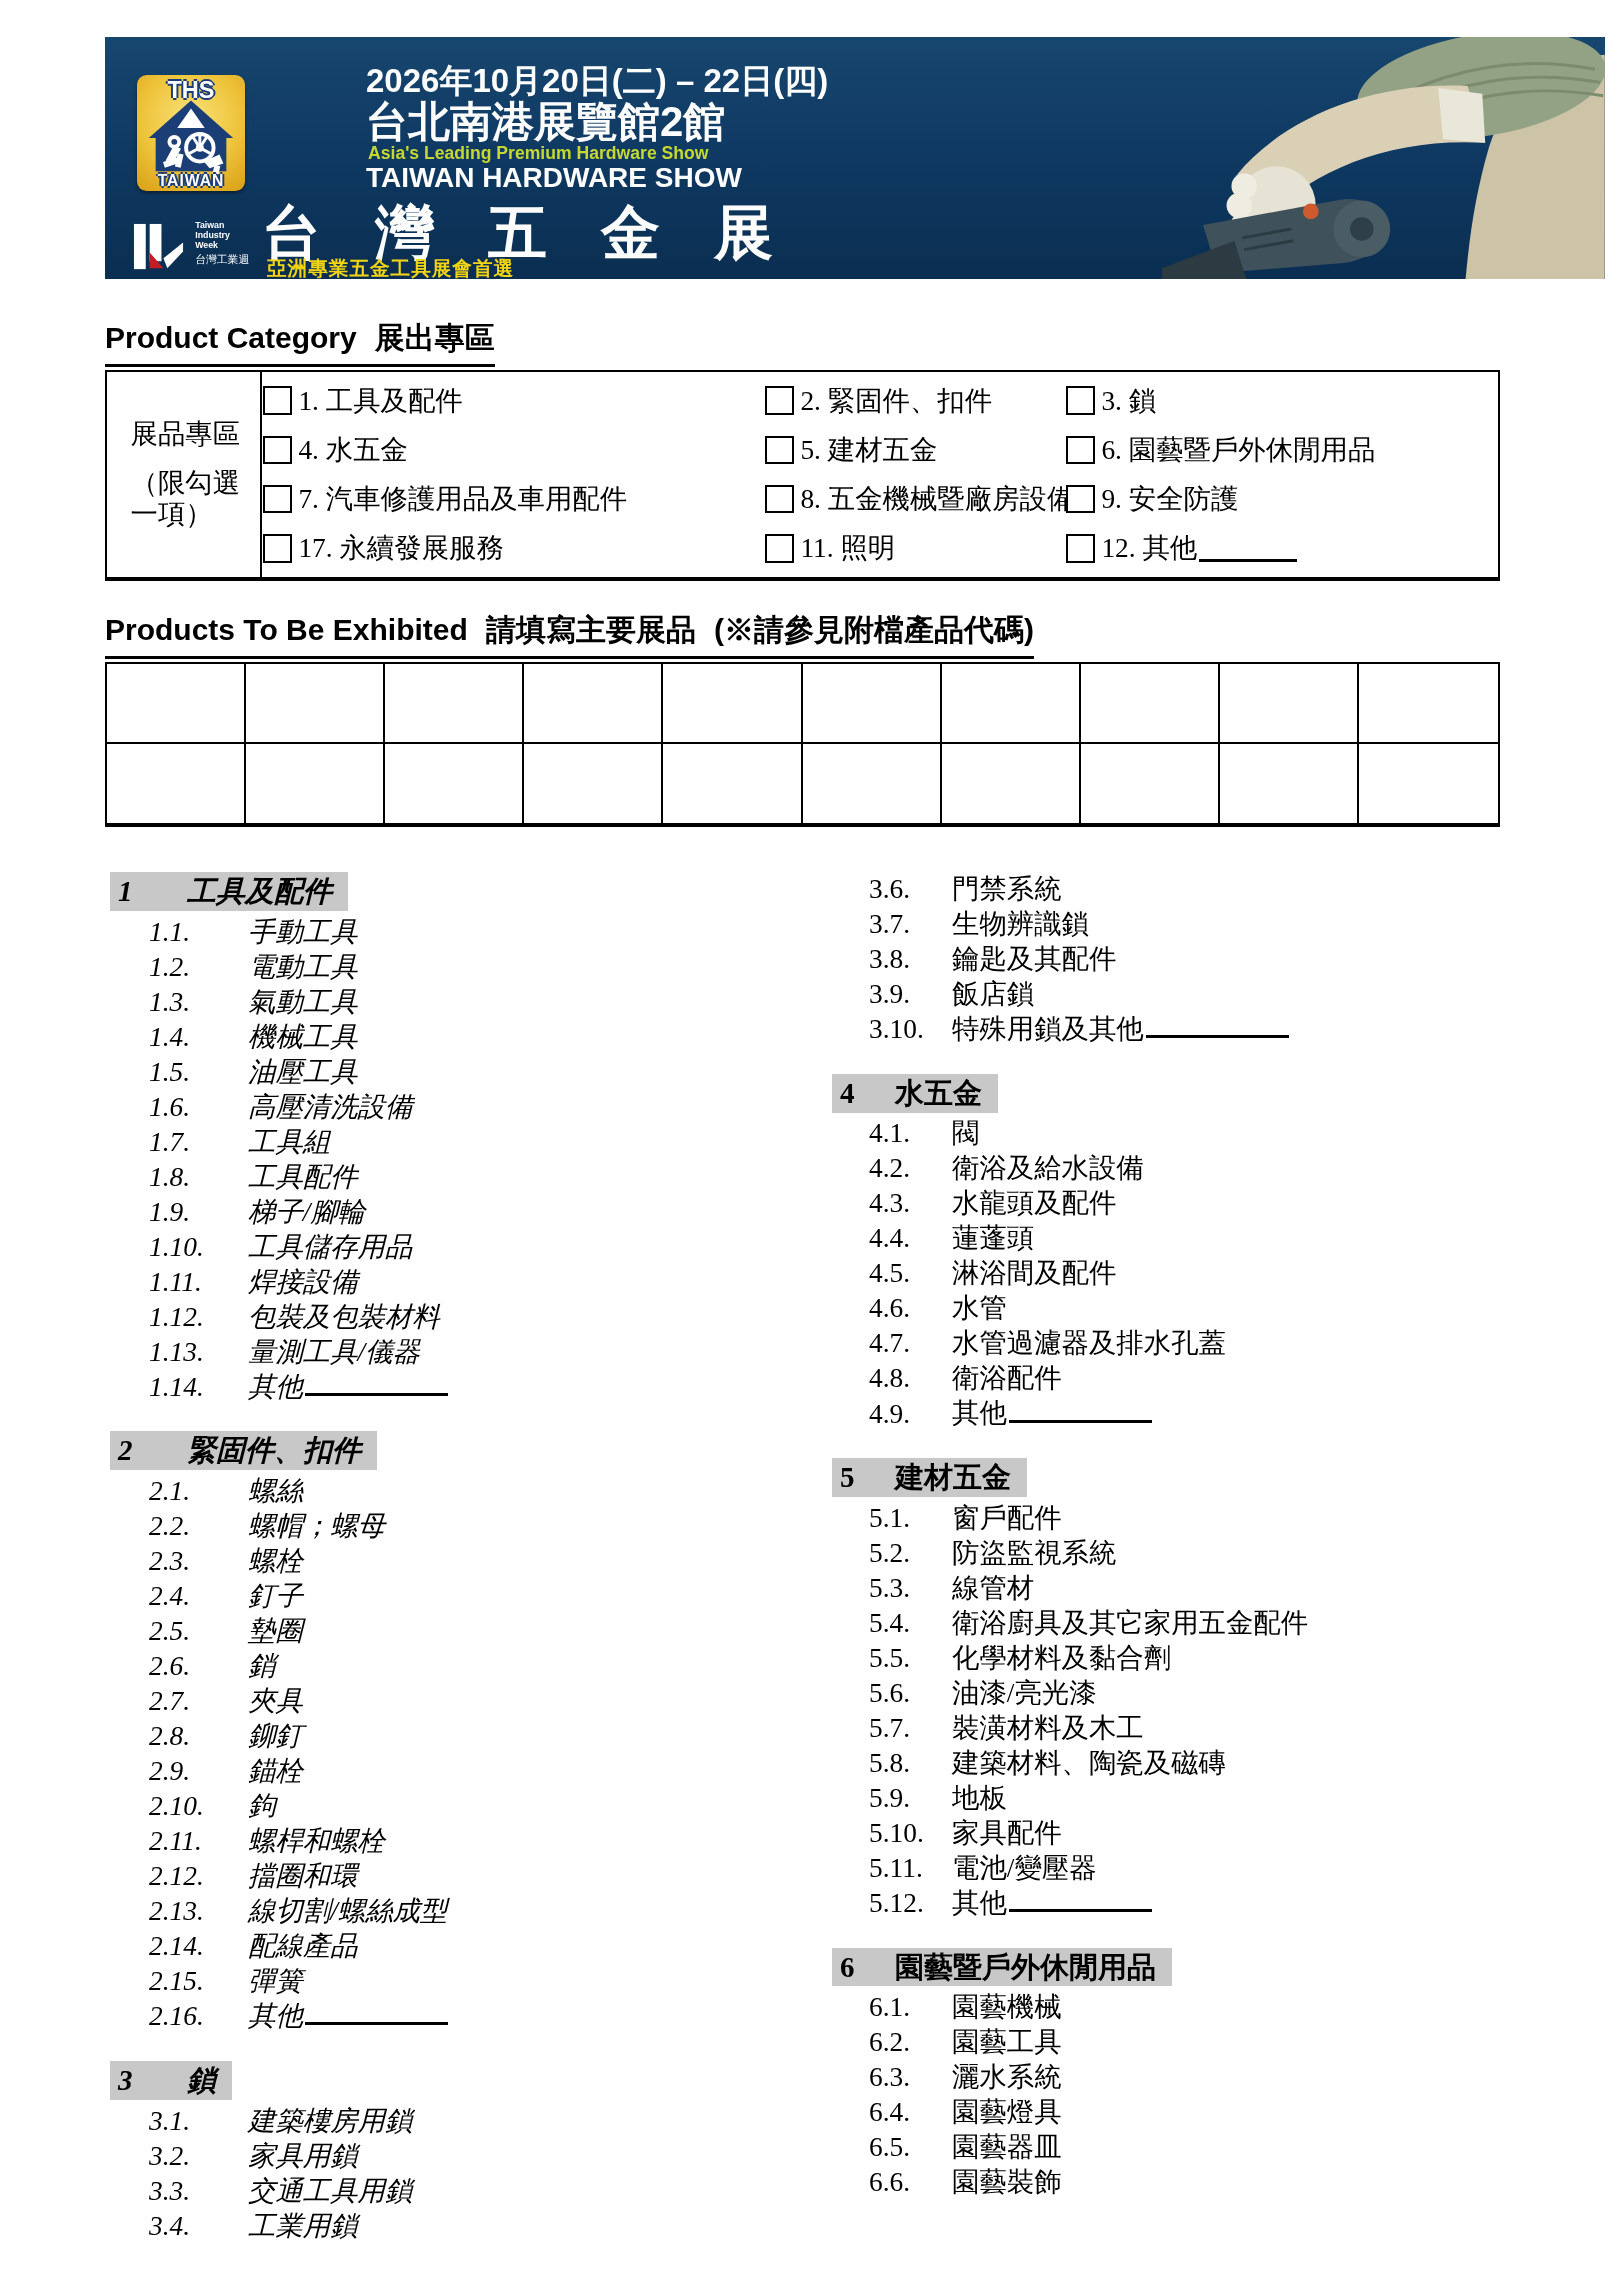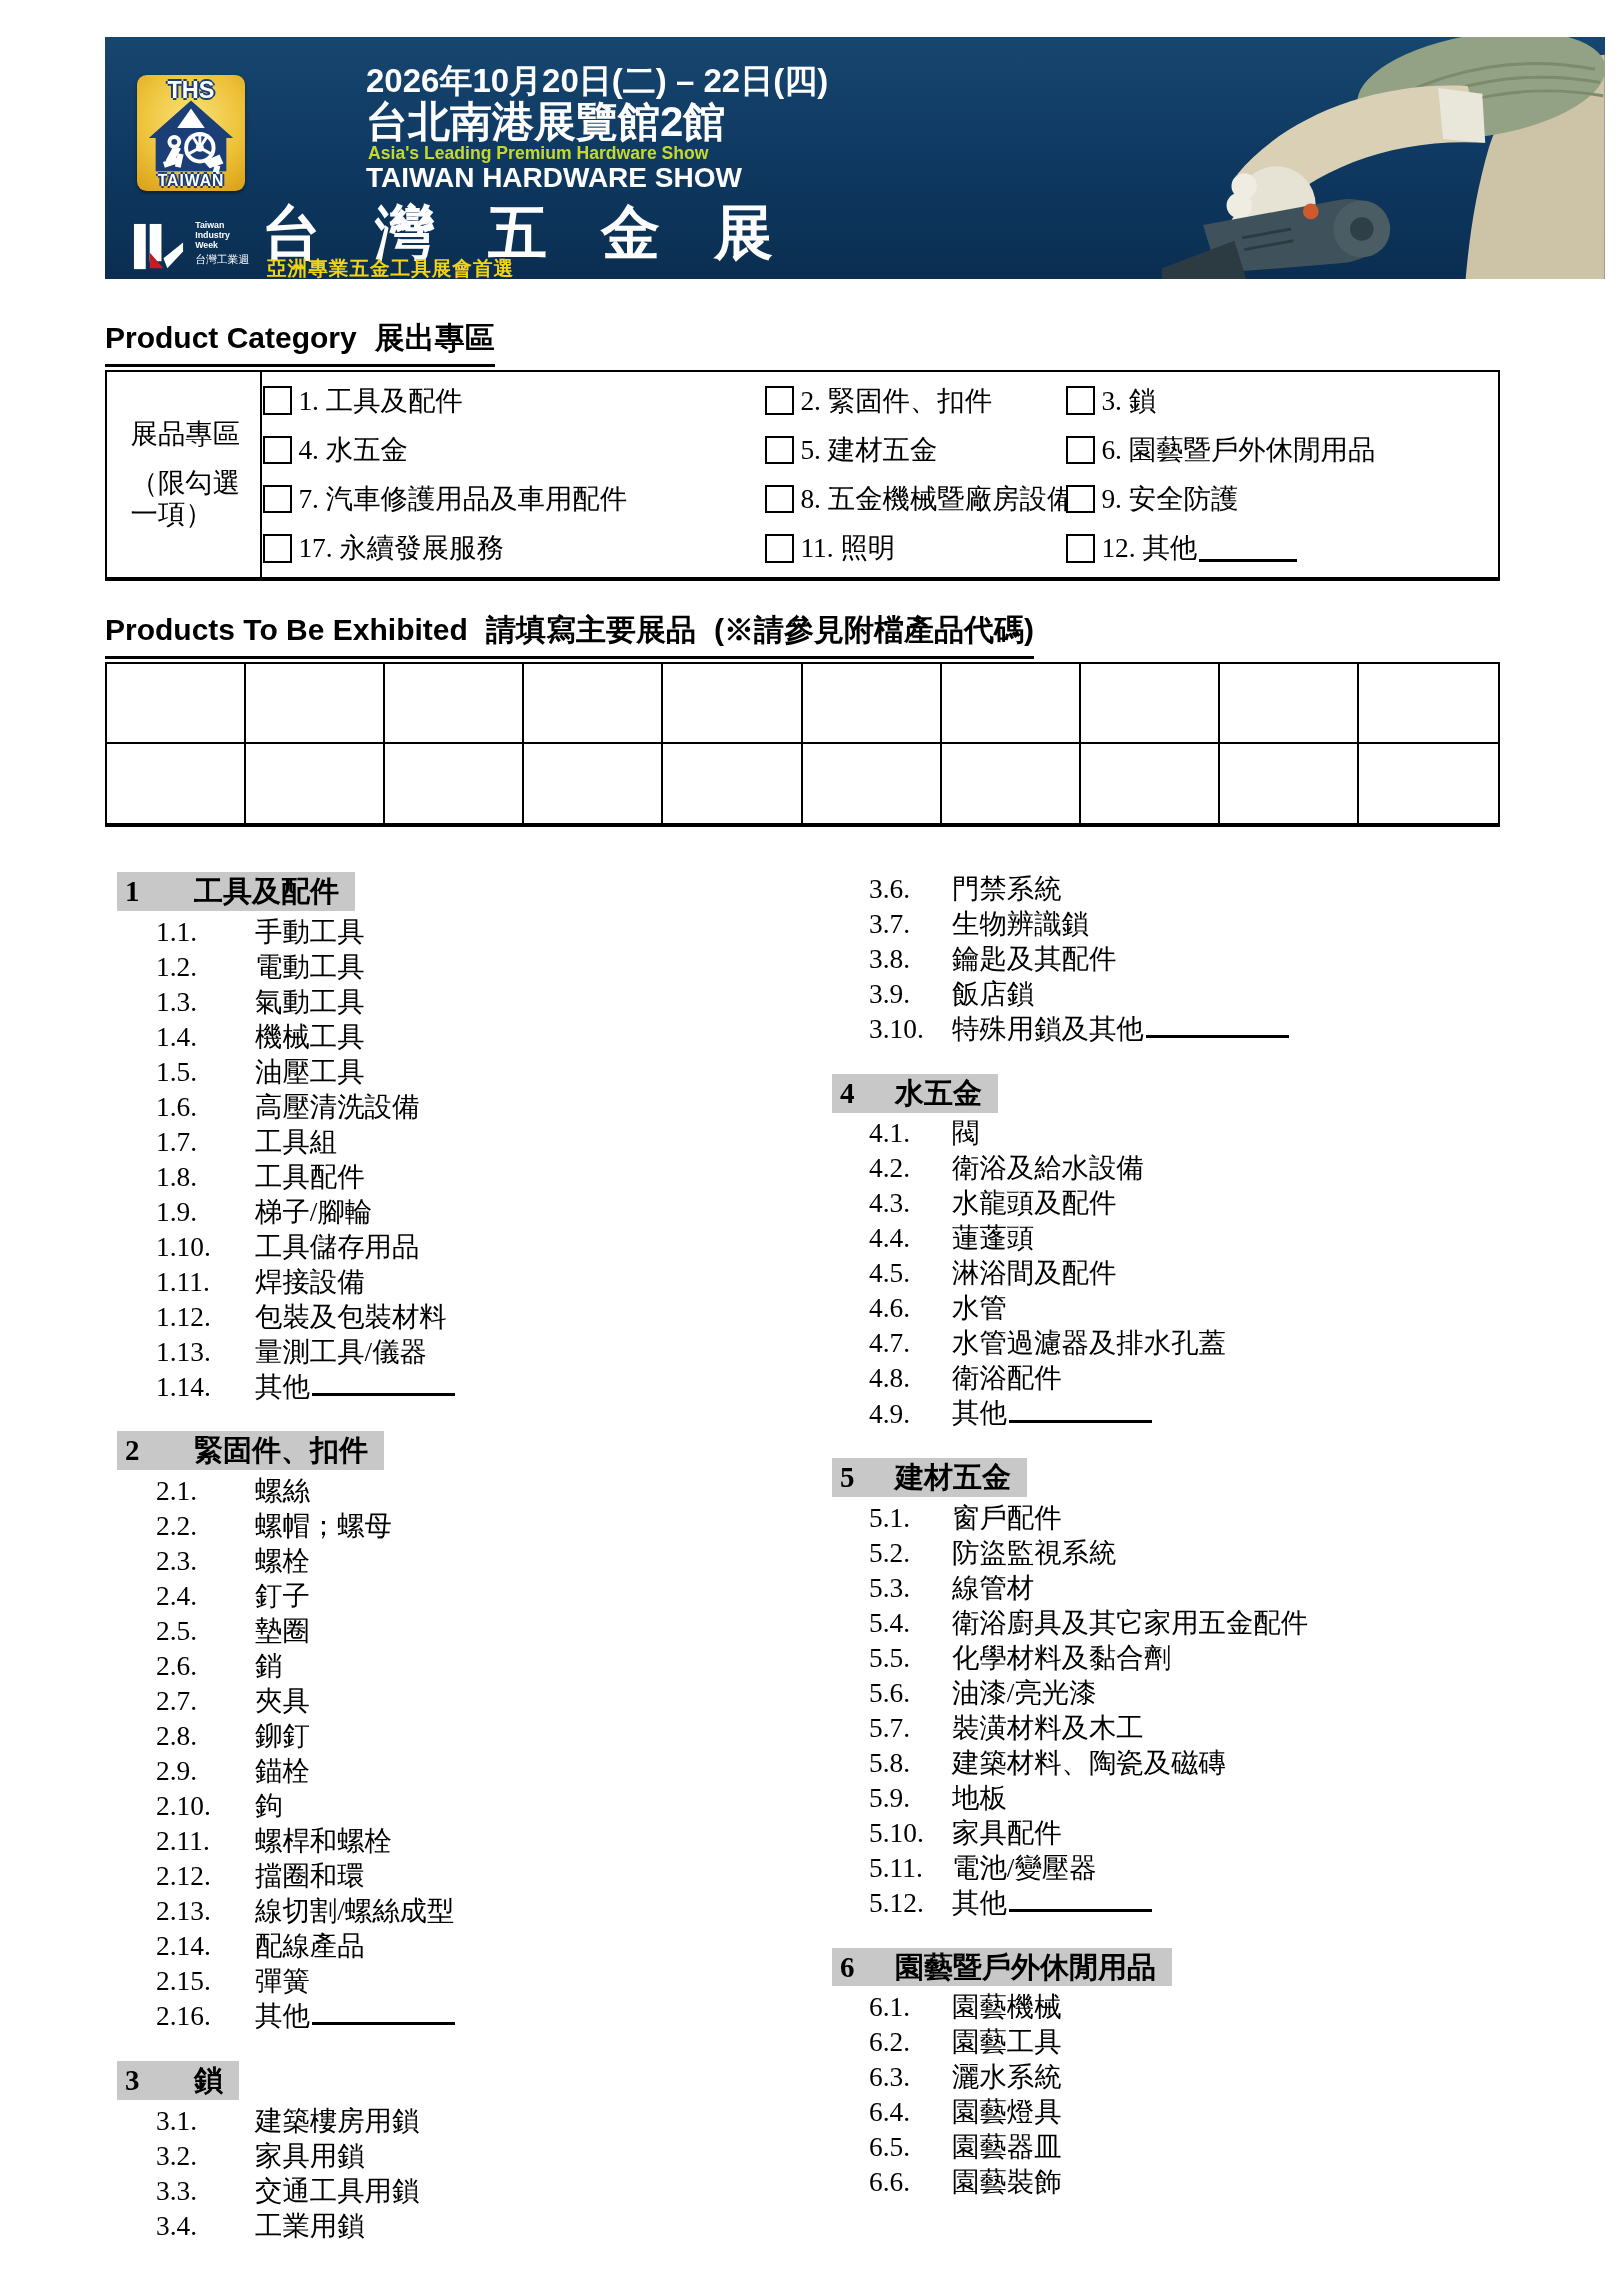--- a/index.html
+++ b/index.html
@@ -53,21 +53,21 @@
   
   .pe-grid{position:absolute;left:105px;top:662px;width:1395px;height:165px;box-sizing:border-box;
            border:2.9px solid #000;border-bottom-width:4.9px;display:grid;
            grid-template-columns:repeat(10,1fr);grid-template-rows:1fr 1fr;}
   .gcell{border-right:2px solid #000;border-bottom:2.9px solid #000;}
   .gcell:nth-child(10n){border-right:none;}
   .gcell:nth-child(n+11){border-bottom:none;}
 
   
   .col{position:absolute;top:872px;}
-  .col-left{left:125px;width:647px;}
+  .col-left{left:118px;width:647px;font-style:italic;}
   .col-right{left:840px;width:686px;}
   .sec{margin-top:26.5px;}
   .col .sec:first-child{margin-top:0;}
   .sec-h{display:inline-block;background:#c8c8c8;font-weight:bold;font-size:29px;line-height:33px;
          padding:2.9px 15.7px 2.9px 7.8px;margin-left:-7.8px;margin-bottom:3.9px;white-space:nowrap;}
   .sec-num{display:inline-block;font-family:"Liberation Serif",serif;}
   .col-left  .sec-num{width:69px;}
   .col-right .sec-num{width:55px;}
   .li{line-height:35px;font-size:27.4px;white-space:nowrap;}
   .col-left  .li{padding-left:31px;}

